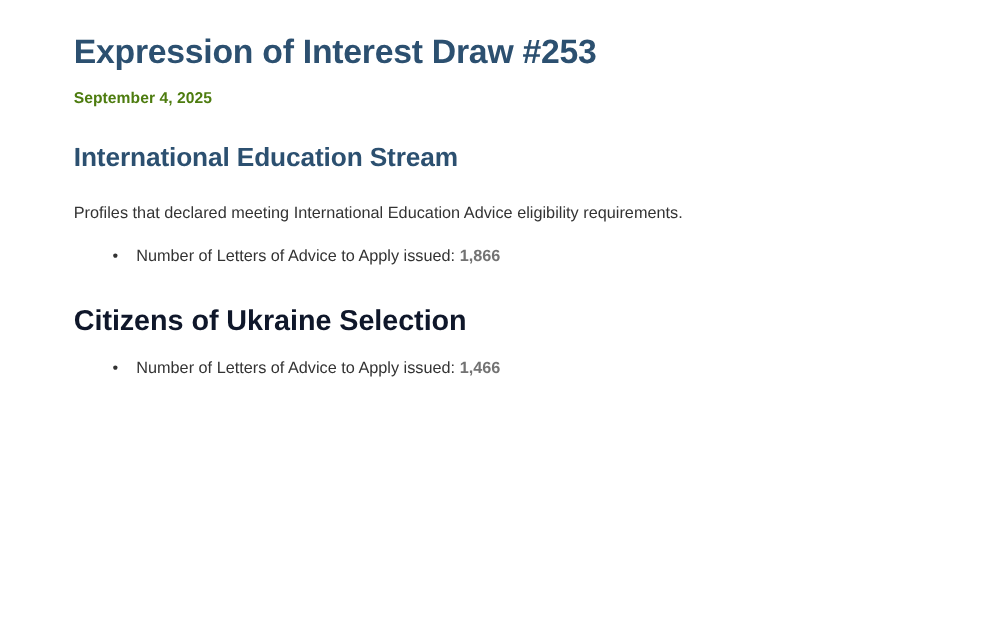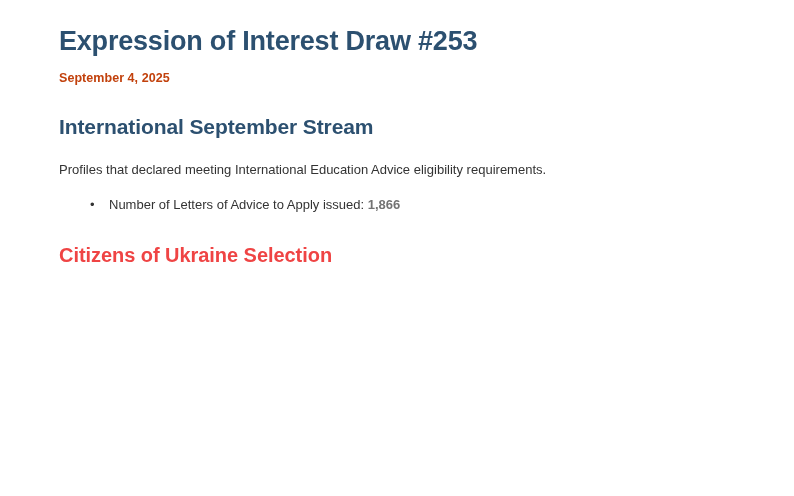--- a/index.html
+++ b/index.html
@@ -37,43 +37,43 @@
     color: #2c5070;
     letter-spacing: -0.2px;
     font-stretch: condensed;
   }
 
   .draw-date {
     margin: 13px 0 0 0;
     font-size: 12.5px;
     line-height: 1.2;
     font-weight: bold;
-    color: #c2410c;
+    color: #4d7c0f;
     letter-spacing: 0.05px;
   }
 
   .section {
     margin: 0;
   }
 
   .section-heading {
     margin: 28px 0 0 0;
     font-size: 21px;
     line-height: 1.2;
     font-weight: bold;
     color: #2c5070;
     letter-spacing: -0.1px;
   }
 
   .subsection-heading {
     margin: 26px 0 0 0;
-    font-size: 20px;
+    font-size: 23px;
     line-height: 1.2;
     font-weight: bold;
-    color: #ef4444;
+    color: #0f172a;
     letter-spacing: -0.05px;
   }
 
   .section-body {
     margin: 20px 0 0 0;
     font-size: 13px;
     line-height: 1.72;
     color: #333333;
     letter-spacing: 0.01px;
   }
@@ -111,33 +111,39 @@
 <body>
 
 <div class="page">
   <div class="content">
 
     <h1 class="draw-title">Expression of Interest Draw #253</h1>
 
     <p class="draw-date">September 4, 2025</p>
 
     <section class="section">
-      <h2 class="section-heading">International September Stream</h2>
+      <h2 class="section-heading">International Education Stream</h2>
 
       <p class="section-body">Profiles that declared meeting International Education Advice eligibility requirements.</p>
 
       <ul class="stat-list">
         <li class="stat-item">
           <span>Number of Letters of Advice to Apply issued:</span>
           <span class="stat-value">1,866</span>
         </li>
       </ul>
     </section>
 
     <section class="section">
 
       <h3 class="subsection-heading">Citizens of Ukraine Selection</h3>
 
 
+      <ul class="stat-list">
+        <li class="stat-item">
+          <span>Number of Letters of Advice to Apply issued:</span>
+          <span class="stat-value">1,466</span>
+        </li>
+      </ul>
     </section>
 
   </div>
 </div>
 
 </body></html>

